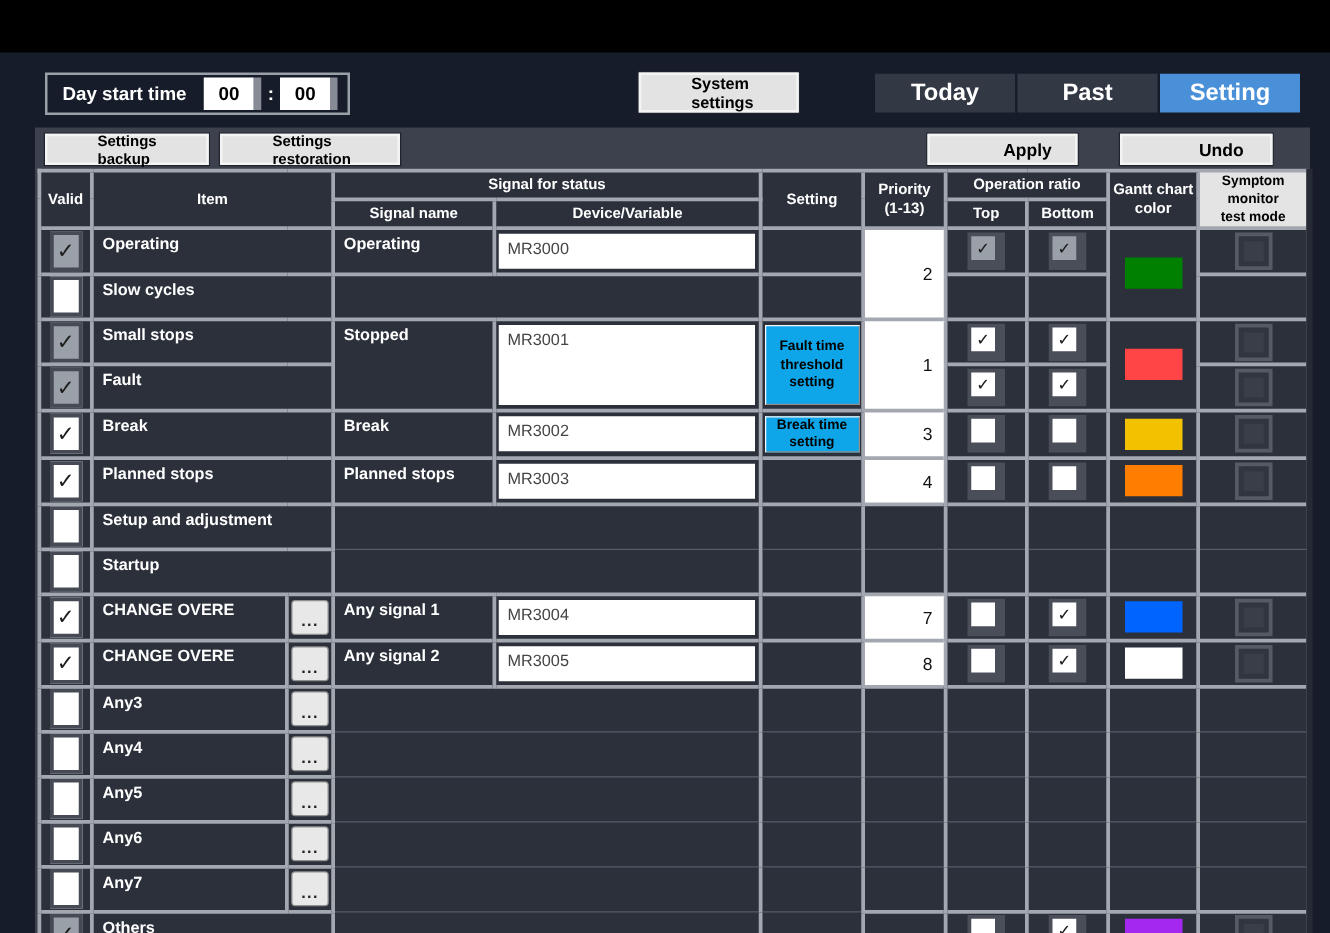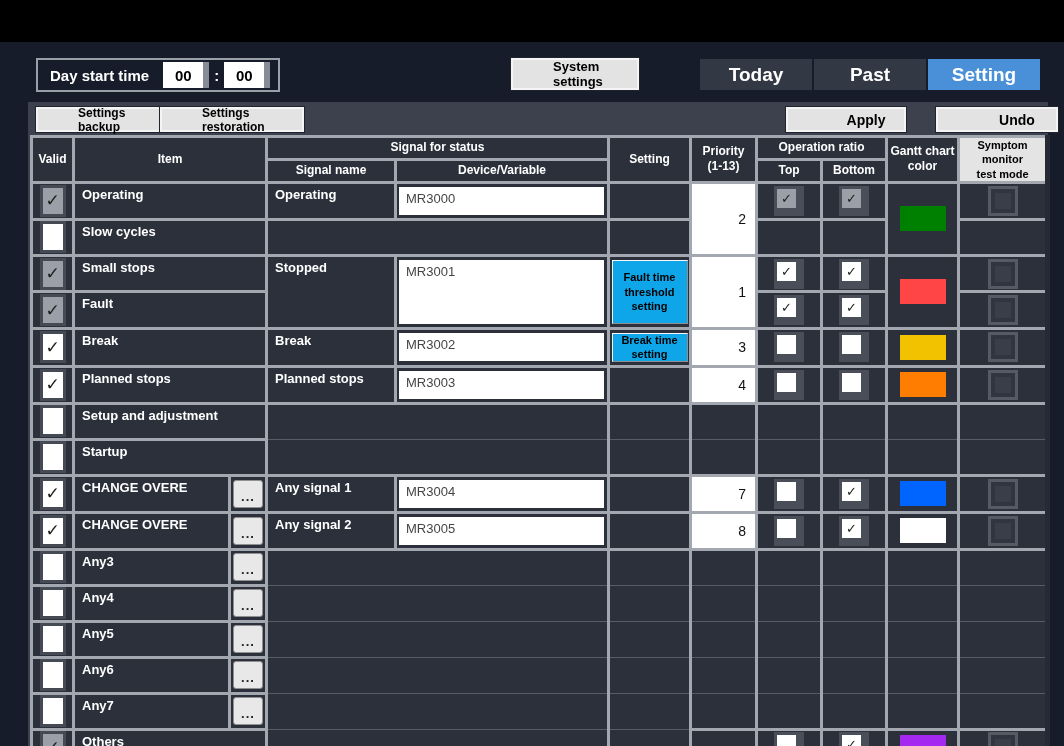--- a/index.html
+++ b/index.html
@@ -26,23 +26,23 @@
 
   .tabs{position:absolute; left:700px; top:17px; display:flex; gap:2px;}
   .tab{width:112px; height:31px; background:#333845; color:#fff; font-weight:bold; font-size:19px;
     display:flex; align-items:center; justify-content:center; cursor:pointer;}
   .tab.active{background:var(--blue);}
 
   
   .panel{position:absolute; left:28px; top:60px; width:1020px; height:668px; background:var(--panel);}
   .pb{position:absolute; top:5px; height:25px;}
   .b-backup{left:8px; width:131px;}
-  .b-restore{left:132px; width:144px;}
-  .b-apply{left:758px; width:120px; font-size:14px;}
-  .b-undo{left:908px; width:122px; font-size:14px;}
+  .b-restore{left:148px; width:144px;}
+  .b-apply{left:714px; width:120px; font-size:14px;}
+  .b-undo{left:868px; width:122px; font-size:14px;}
   .tshadow{position:absolute; left:1017px; top:33px; width:5px; height:621px; background:#262a34;}
   .ver{position:absolute; right:38px; top:655px; color:#fff; font-weight:bold; font-size:12px;}
 
   
   table{border-collapse:collapse; table-layout:fixed; position:absolute; left:2px; top:33px;
     width:1015px; border:3px solid var(--grid); background:var(--cell);}
   col.w-valid{width:42px;} col.w-itext{width:156px;} col.w-ibtn{width:37px;}
   col.w-sig{width:129px;} col.w-dev{width:213px;} col.w-set{width:82px;}
   col.w-pri{width:66px;} col.w-top{width:65px;} col.w-bot{width:65px;}
   col.w-gantt{width:72px;} col.w-sym{width:88px;}

